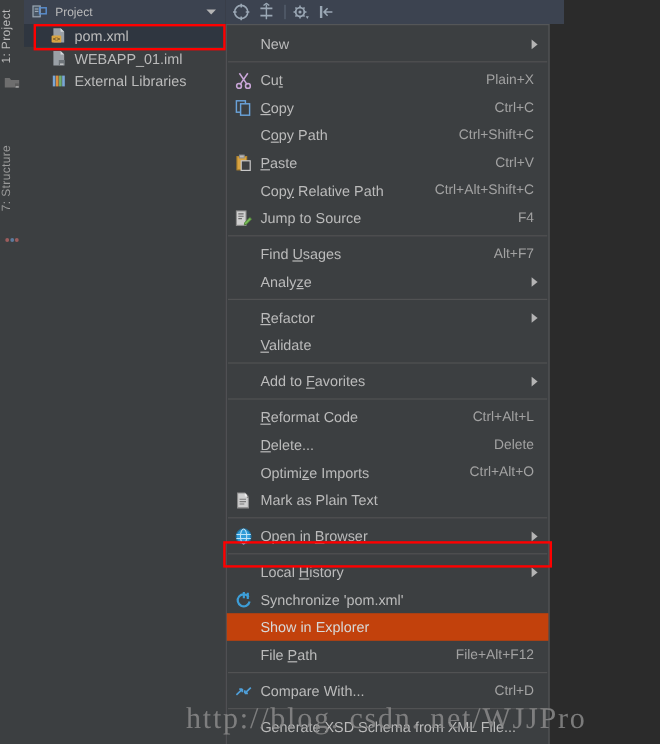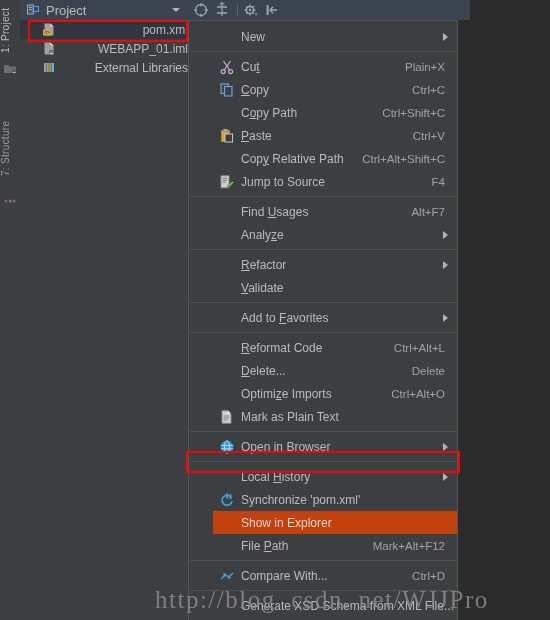--- a/index.html
+++ b/index.html
@@ -53,39 +53,38 @@
     border-right: 1px solid #292929;
   }
   .panel-header {
     position: absolute; left: 0; top: 0;
     width: 168px; height: 20px;
     background: #3c4350;
     display: flex; align-items: center;
   }
   .panel-header .ph-icon { margin-left: 6px; width: 14px; height: 14px; display:block;}
   .panel-header .ph-title {
-    color: #bbbbbb; font-size: 13px; margin-left: 6px;
+    color: #bbbbbb; font-size: 10px; margin-left: 6px;
   }
   .panel-header .ph-caret {
     position: absolute; right: 8px; top: 8px;
     width: 0; height: 0;
     border-left: 4px solid transparent;
     border-right: 4px solid transparent;
     border-top: 4px solid #b4b4b4;
   }
   .tree { position: absolute; left: 0; top: 20px; width: 168px; }
   .tree-row {
     position: relative;
     height: 19px;
     display: flex; align-items: center;
     padding-left: 22px;
     color: #bbbbbb;
     font-size: 12px;
     white-space: nowrap;
-    justify-content: space-between;
   }
   .tree-row.selected {
     background: #2f3640;
   }
   .tree-row .ticon {
     width: 15px; height: 15px; margin-right: 5px; flex: 0 0 auto;
     display: block;
   }
   .tree-row .tlabel { line-height: 1; }
 
@@ -125,21 +124,20 @@
   }
   .mi {
     position: relative;
     height: 23px;
     display: flex; align-items: center;
     color: #bbbbbb;
     font-size: 12px;
     padding-left: 6px;
     white-space: nowrap;
     box-sizing: border-box;
-    margin-left: 24px;
   }
   .mi .mi-icon {
     width: 16px; height: 16px; flex: 0 0 16px;
     margin-right: 6px;
     display: block;
   }
   .mi .mi-label { flex: 1 1 auto; }
   .mi .mi-label u { text-decoration: underline; }
   .mi .mi-accel {
     color: #a2a2a2; font-size: 11.5px;
@@ -429,21 +427,21 @@
           </svg></span>
         <span class="mi-label">Synchronize 'pom.xml'</span>
       </div>
       <div class="mi highlight">
         <span class="mi-icon"></span>
         <span class="mi-label">Show in Explorer</span>
       </div>
       <div class="mi">
         <span class="mi-icon"></span>
         <span class="mi-label">File <u>P</u>ath</span>
-        <span class="mi-accel">Mark+Alt+F12</span>
+        <span class="mi-accel">File+Alt+F12</span>
       </div>
       <div class="mi-sep"></div>
       <div class="mi">
         <span class="mi-icon"><svg width="16" height="16" viewBox="0 0 16 16">
             <path d="M2 11 L7 6.2 M7 6.2 L4.4 6.2 M7 6.2 L7 8.8" stroke="#4f9fd8" stroke-width="1.4" fill="none"></path>
                 <path d="M14 5 L9 9.8 M9 9.8 L11.6 9.8 M9 9.8 L9 7.2" stroke="#4f9fd8" stroke-width="1.4" fill="none"></path>
           </svg></span>
         <span class="mi-label">Compare With...</span>
         <span class="mi-accel">Ctrl+D</span>
       </div>

